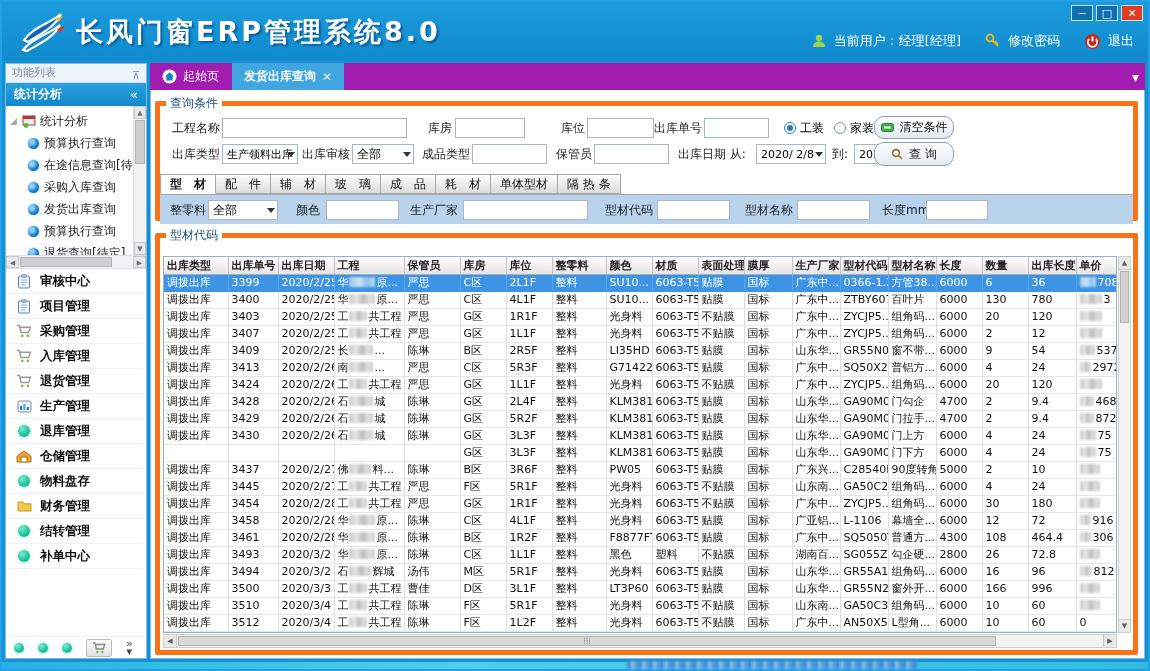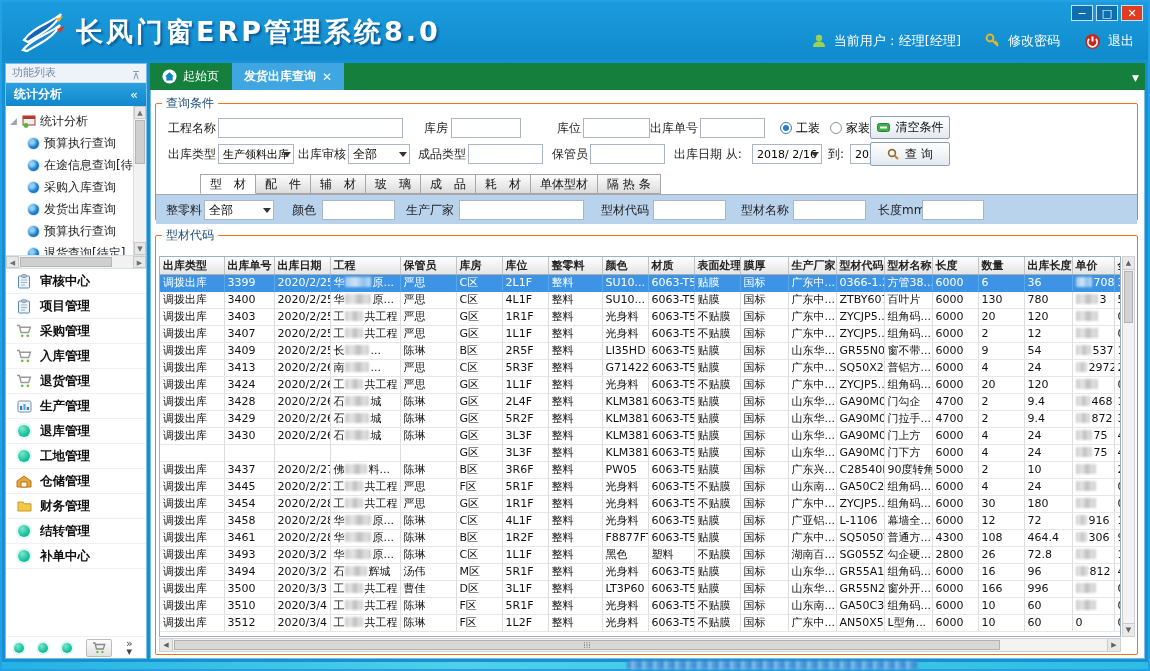--- a/index.html
+++ b/index.html
@@ -60,53 +60,53 @@
     box-shadow:0 0 0 2px #e3f7f1; }
   .sidebar-bottom { position:absolute; left:0; right:0; bottom:0; height:22px; background:#fff;
     display:flex; align-items:center; gap:14px; padding:0 8px; border-top:1px solid #eef1f5; }
   .sidebar-bottom .dot-icon { width:10px; height:10px; }
   .mini-btn { width:26px; height:18px; background:linear-gradient(#fcfcfc,#e2e2e2);
     border:1px solid #bdbdbd; border-radius:2px; display:flex; align-items:center; justify-content:center; }
   .chev { color:#444; font-size:11px; line-height:8px; text-align:center; }
 
   
   .main { position:absolute; left:148px; top:61px; right:3px; bottom:10px; }
-  .tabbar { position:absolute; top:0; left:0; right:0; height:27px; background:#15803d; }
+  .tabbar { position:absolute; top:0; left:0; right:0; height:27px; background:#a21caf; }
   .tab { position:absolute; top:0; height:27px; display:flex; align-items:center; gap:6px;
     padding:0 12px; color:#fff; font-size:12px; white-space:nowrap; }
   .tab.active { background:#3fa6e2; font-weight:bold; }
   .tab .x { font-size:12px; font-weight:normal; opacity:.95; }
   .tab-overflow { position:absolute; right:6px; top:10px; color:#fff; font-size:9px; }
   .content { position:absolute; top:27px; left:0; right:0; bottom:0; background:#fff;
     border:1px solid #79bce8; border-top:none; }
 
-  fieldset { border:1px solid #f97316; border-radius:2px; position:absolute; }
+  fieldset { border:5px solid #f97316; border-radius:2px; position:absolute; }
   legend { font-size:12px; color:#1f4e79; padding:0 4px; margin-left:6px; }
   .fs-query { left:4px; right:6px; top:5px; height:126px; }
   .fs-results { left:4px; right:6px; top:137px; bottom:3px; }
 
   .lbl { position:absolute; font-size:12px; color:#222; white-space:nowrap; line-height:20px; }
   .inp { position:absolute; height:20px; background:#fff; border:1px solid #a9b6c4; }
   .combo { position:absolute; height:20px; background:#fff; border:1px solid #a9b6c4;
     font-size:12px; line-height:18px; padding:0 14px 0 4px; white-space:nowrap; overflow:hidden; }
   .combo .caret { position:absolute; right:2px; top:7px; width:0; height:0;
     border-left:4px solid transparent; border-right:4px solid transparent; border-top:5px solid #333; }
   .radio { position:absolute; display:flex; align-items:center; gap:4px; font-size:12px; height:20px; }
   .radio .circle { width:12px; height:12px; border-radius:50%; border:1px solid #7f93a8; background:#fff; position:relative; }
   .radio.checked .circle { border-color:#2e7cc3; }
   .radio.checked .circle::after { content:""; position:absolute; inset:2px; border-radius:50%; background:#2e7cc3; }
   .btn { position:absolute; height:23px; background:linear-gradient(#ffffff,#e3e9f0);
-    border:1px solid #8ca0b5; border-radius:2px; display:flex; align-items:center; justify-content:center;
+    border:1px solid #8ca0b5; border-radius:10px; display:flex; align-items:center; justify-content:center;
     gap:6px; font-size:12px; color:#111; cursor:default; }
 
   .mtabs { position:absolute; left:0px; top:62px; height:20px; display:flex; }
   .mtab { height:20px; padding:0 9px; line-height:19px; font-size:12px; color:#111;
     background:linear-gradient(#fdfdfd,#dcdcdc); border:1px solid #a8a8a8; border-left:none; white-space:pre; }
   .mtab:first-child { border-left:1px solid #a8a8a8; }
-  .mtab.active { background:#fff; border-bottom:1px solid #fff; font-weight:normal;margin-left:44px; }
+  .mtab.active { background:#fff; border-bottom:1px solid #fff; font-weight:bold; }
   .filterbar { position:absolute; left:0px; right:0px; top:82px; height:30px; background:#b9d3ec;
     border-top:1px solid #a8a8a8; }
 
   
   .table-clip { position:absolute; left:3px; top:12px; right:16px; bottom:17px; overflow:hidden;
     border:1px solid #9db0c3; background:#fff; }
   table { border-collapse:collapse; table-layout:fixed; width:994px; }
   th { height:17px; font-size:11px; font-weight:bold; color:#222; text-align:left; padding:0 3px;
     background:linear-gradient(#ffffff,#e4e4e4); border-right:1px solid #c2c2c2;
     border-bottom:1px solid #aeaeae; white-space:nowrap; overflow:hidden; }
@@ -312,32 +312,32 @@
           <span>生产管理</span>
         </div>
         <div class="nav-item">
           <span class="nav-icon">
             <span class="dot-icon"></span>
           </span>
           <span>退库管理</span>
         </div>
         <div class="nav-item">
           <span class="nav-icon">
-            <span class="dot-icon"></span>
-          </span>
-          <span>工地管理</span>
-        </div>
-        <div class="nav-item">
-          <span class="nav-icon">
             <svg width="16" height="13" viewBox="0 0 16 13">
               <path d="M1 6 L8 1 L15 6 V12 H1 Z" fill="#e8a33d" stroke="#b87818"></path>
               <rect x="5" y="7" width="6" height="5" fill="#fff7e8" stroke="#b87818"></rect>
             </svg>
           </span>
           <span>仓储管理</span>
+        </div>
+        <div class="nav-item">
+          <span class="nav-icon">
+            <span class="dot-icon"></span>
+          </span>
+          <span>物料盘存</span>
         </div>
         <div class="nav-item">
           <span class="nav-icon">
             <svg width="15" height="12" viewBox="0 0 15 12">
               <path d="M1 2 h5 l1.4 1.8 H14 V11 H1 Z" fill="#f3c84a" stroke="#c79a22"></path>
             </svg>
           </span>
           <span>财务管理</span>
         </div>
         <div class="nav-item">
@@ -422,21 +422,21 @@
         <div class="lbl" style="left:142px;top:32px">出库审核</div>
         <div class="combo" style="left:192px;top:32px;width:62px">
           <span>全部</span><span class="caret"></span>
         </div>
         <div class="lbl" style="left:262px;top:32px">成品类型</div>
         <div class="inp" style="left:312px;top:32px;width:75px"></div>
         <div class="lbl" style="left:396px;top:32px">保管员</div>
         <div class="inp" style="left:434px;top:32px;width:75px"></div>
         <div class="lbl" style="left:518px;top:32px">出库日期 从:</div>
         <div class="combo" style="left:596px;top:32px;width:70px">
-          <span style="font-size:11px">2018/ 2/16</span><span class="caret"></span>
+          <span style="font-size:11px">2020/ 2/8</span><span class="caret"></span>
         </div>
         <div class="lbl" style="left:672px;top:32px">到:</div>
         <div class="combo" style="left:694px;top:32px;width:70px">
           <span style="font-size:11px">2020/ 3/16</span><span class="caret"></span>
         </div>
         <div class="btn" style="left:714px;top:30px;width:80px;height:24px">
           <svg width="12" height="12" viewBox="0 0 12 12">
               <circle cx="5" cy="5" r="3.4" fill="none" stroke="#8a6a2f" stroke-width="1.6"></circle>
               <path d="M7.6 7.6 L11 11" stroke="#c77b2b" stroke-width="2"></path>
             </svg>

